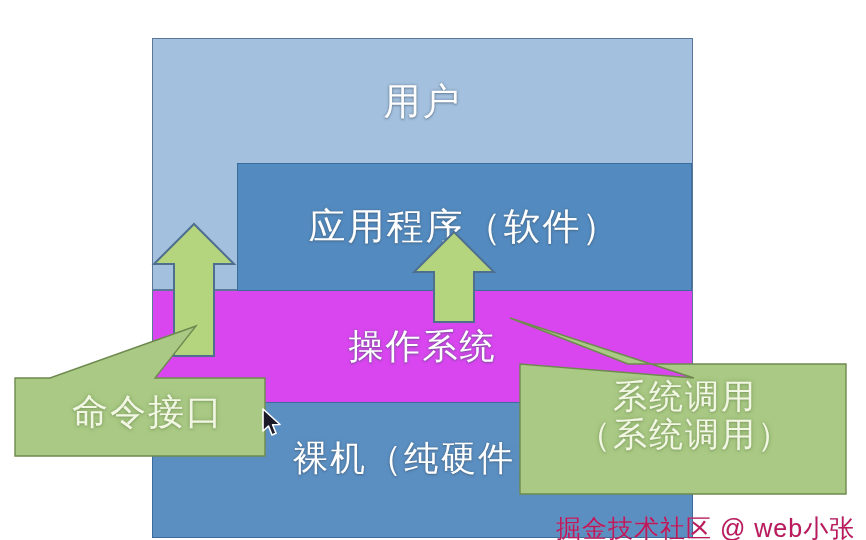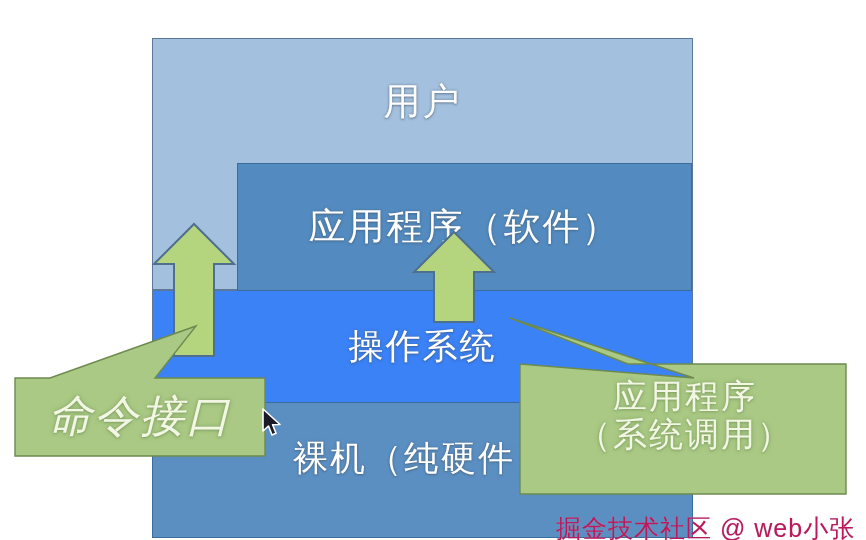--- a/index.html
+++ b/index.html
@@ -53,21 +53,21 @@
     background: #538bc0;
     border: 1px solid #3c6c9c;
     font-size: 37px;
     align-items: center;
   }
   #layer-os {
     left: 152px;
     top: 270px;
     width: 541px;
     height: 113px;
-    background: #3b82f6;
+    background: #d946ef;
     border: 1px solid #5b7898;
     font-size: 35px;
   }
   #layer-bare {
     left: 152px;
     top: 382px;
     width: 541px;
     height: 136px;
     background: #5b8fc2;
     border: 1px solid #3c6c9c;
@@ -104,25 +104,24 @@
     white-space: nowrap;
     line-height: 1.12;
   }
   #callout-command {
     left: 0px;
     top: 296px;
     width: 280px;
     height: 148px;
   }
   #callout-command-text {
-    left: 15px;
+    left: 23px;
     top: 372px;
     width: 250px;
-    font-size: 44px;
-    font-style: italic;
+    font-size: 36px;
   }
   #callout-program {
     left: 498px;
     top: 286px;
     width: 368px;
     height: 204px;
   }
   #callout-program-text {
     left: 520px;
     top: 358px;
@@ -189,21 +188,21 @@
     </svg>
   </div>
   <div class="callout-text" id="callout-command-text">命令接口</div>
 
   <div class="callout" id="callout-program">
     <svg width="368" height="204" viewBox="0 0 368 204" xmlns="http://www.w3.org/2000/svg">
       <polygon points="12,12 196,72 22,58 22,188 348,188 348,58 130,58" fill="#a9c984" stroke="#6e8a4f" stroke-width="1.4" stroke-linejoin="miter"></polygon>
     </svg>
   </div>
   <div class="callout-text" id="callout-program-text">
-    <div>应用程序</div>
+    <div>系统调用</div>
     <div>（系统调用）</div>
   </div>
 
   <div id="watermark">掘金技术社区 @ web小张</div>
 
   <div id="cursor">
     <svg width="22" height="32" viewBox="0 0 22 32" xmlns="http://www.w3.org/2000/svg">
       <polygon points="1,1 1,23 6.5,18 10,27 14,25.3 10.6,16.8 18,16.5" fill="#1a1a28" stroke="#ffffff" stroke-width="1.6" stroke-linejoin="round"></polygon>
     </svg>
   </div>

